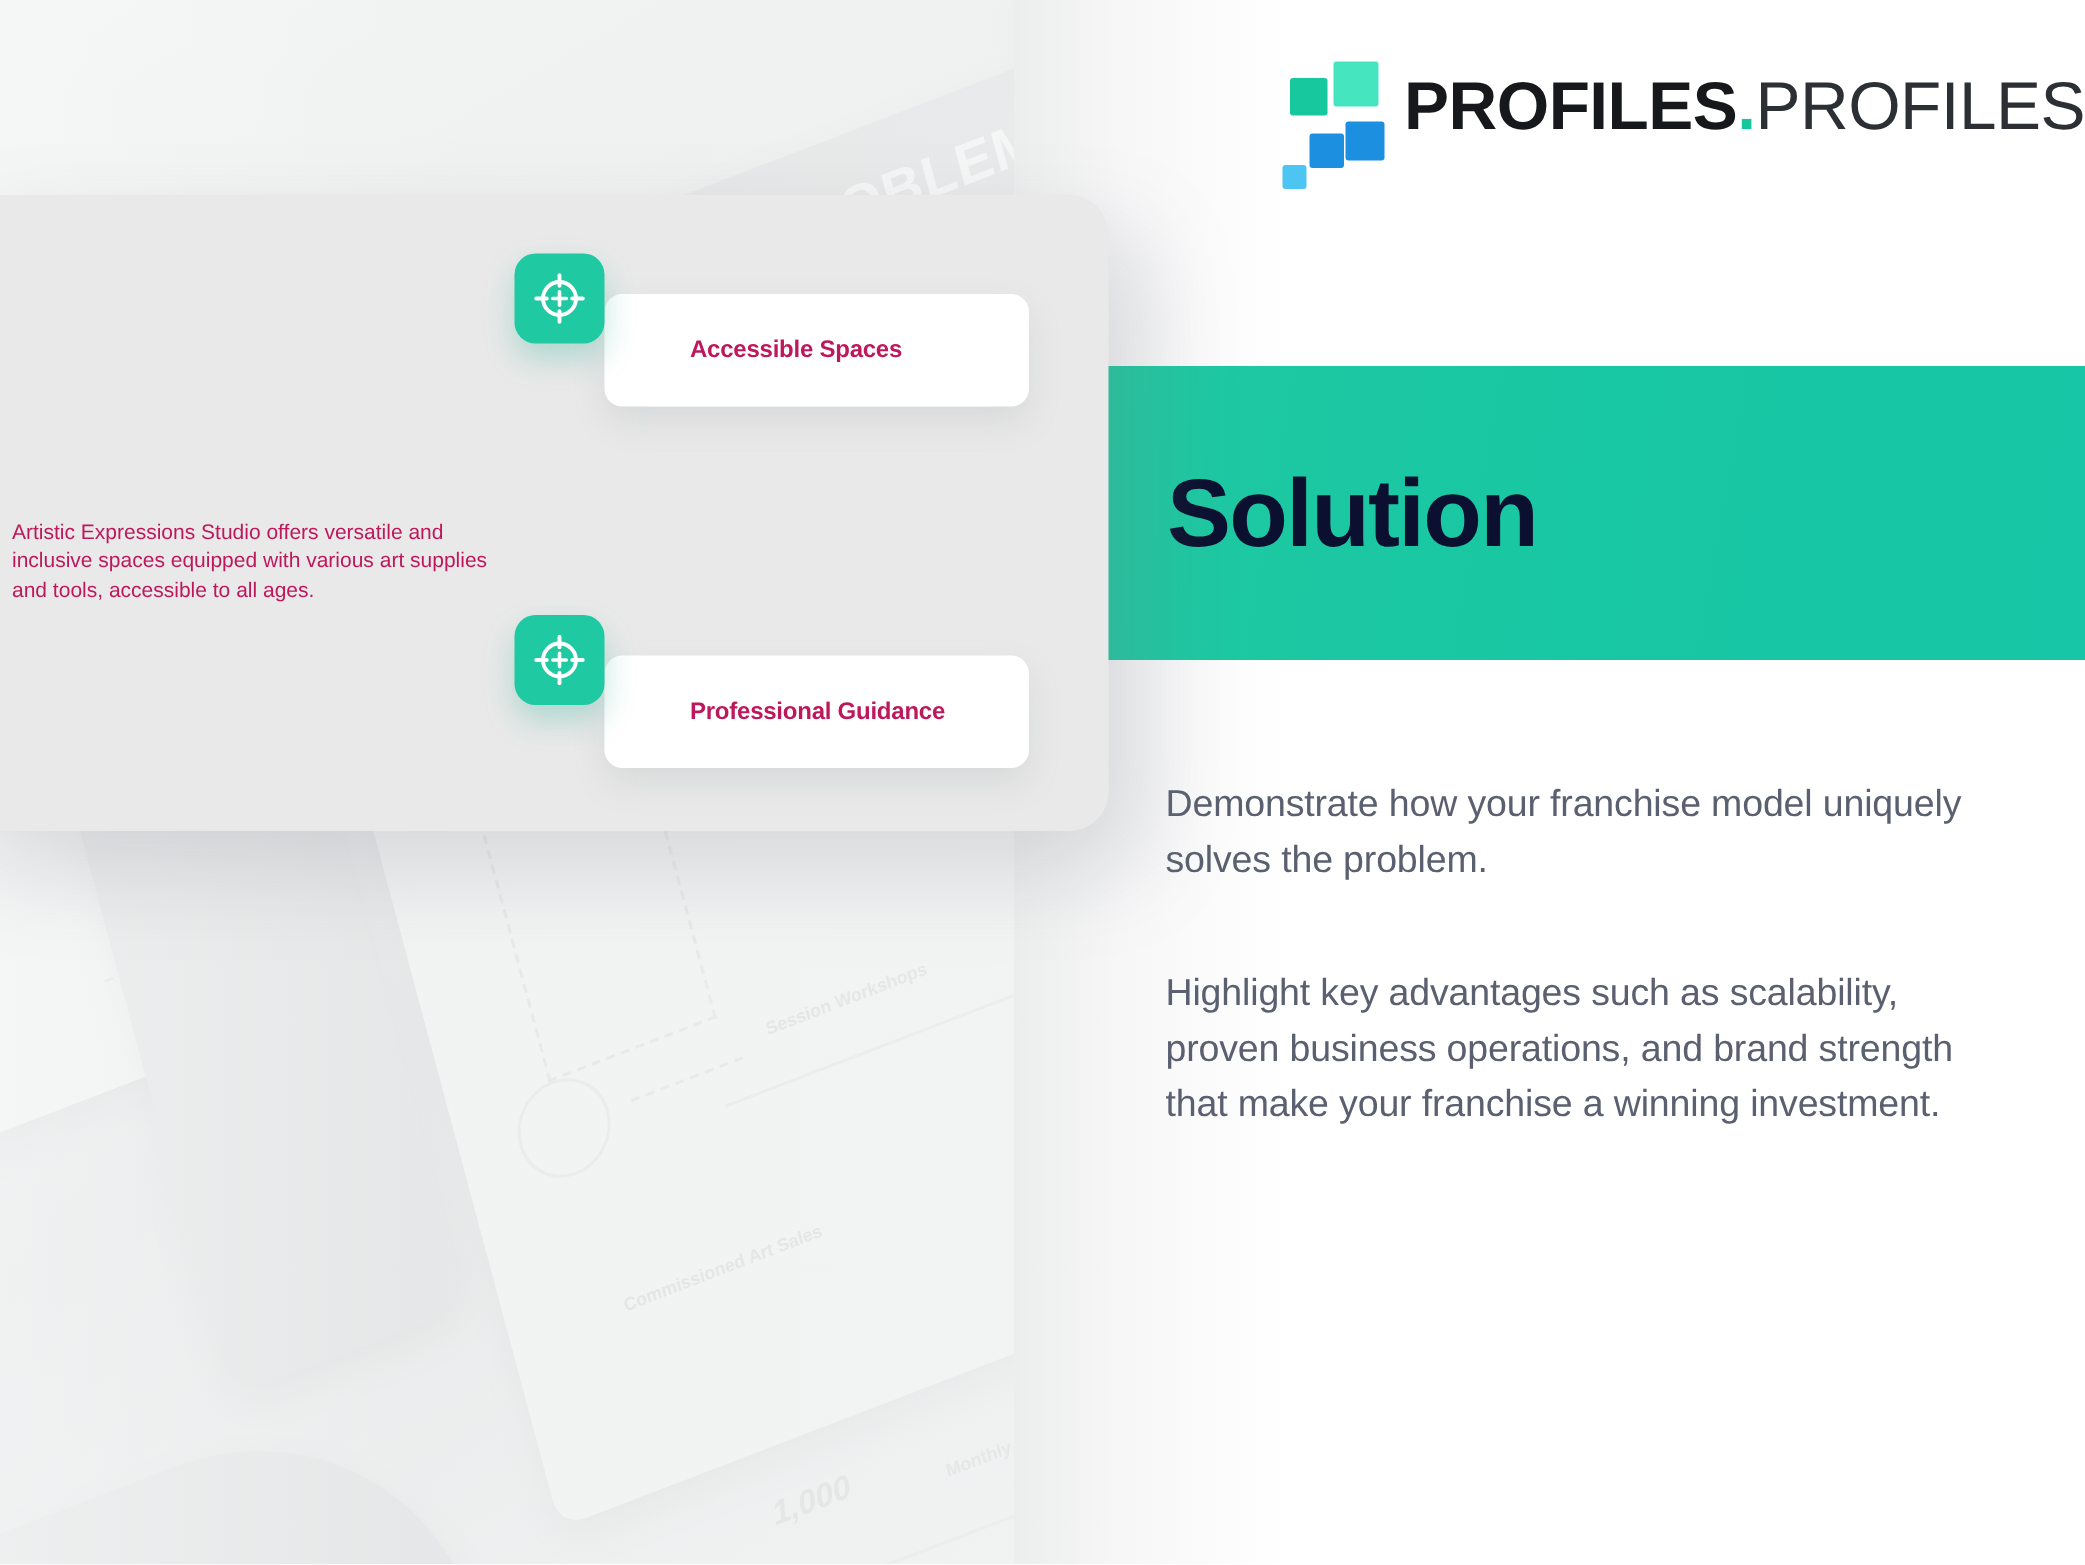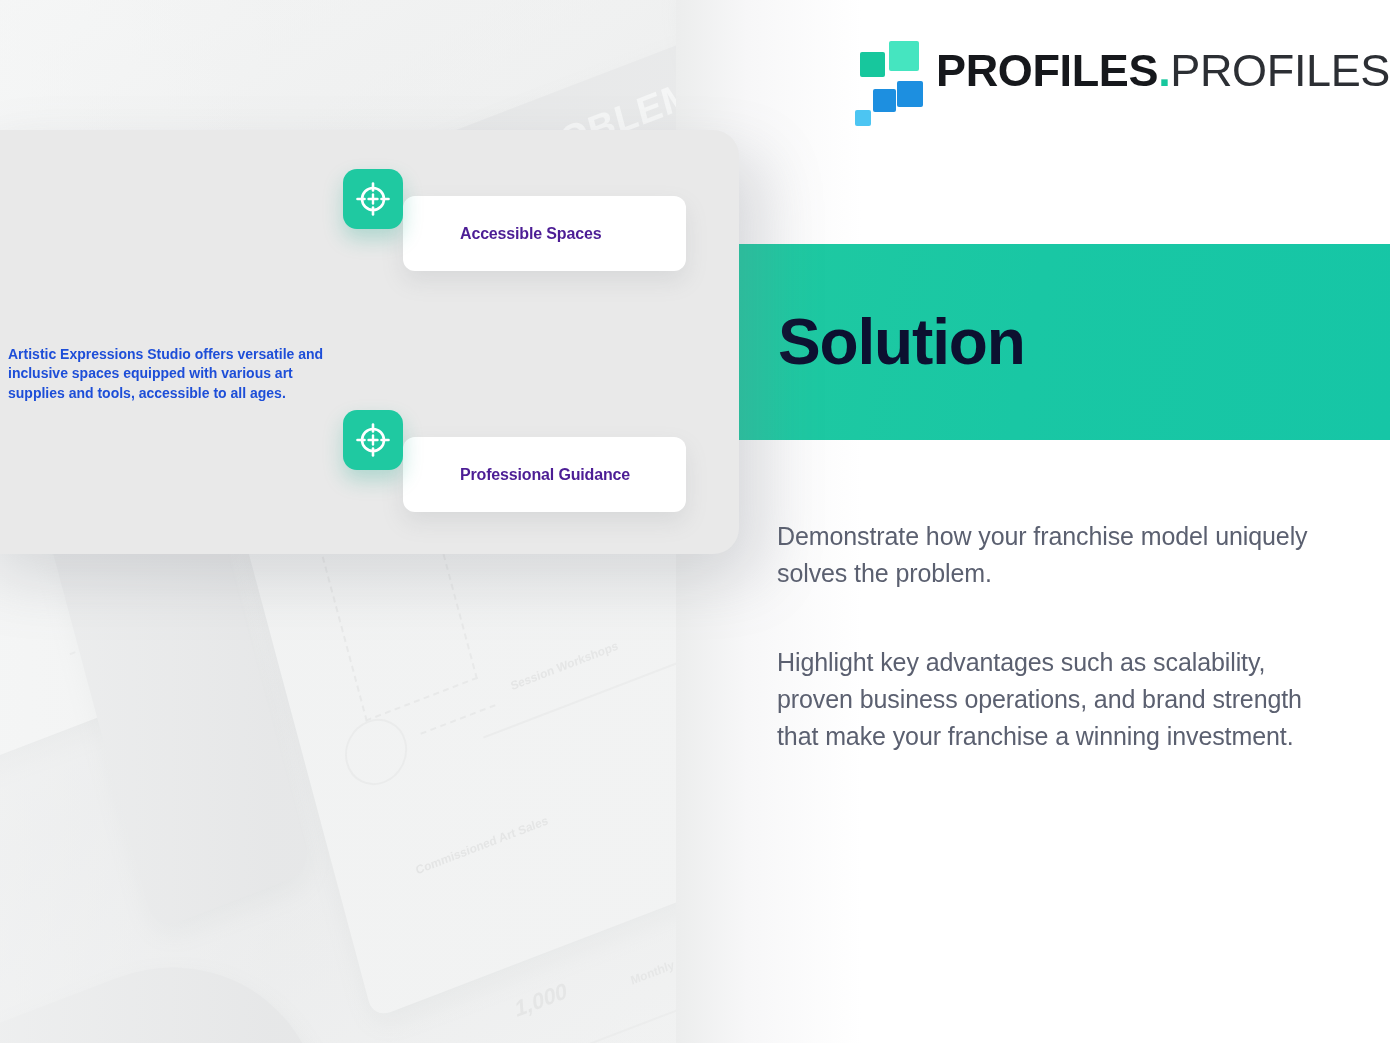--- a/index.html
+++ b/index.html
@@ -124,24 +124,24 @@
     left:48px; top:161px;
     color:#0e1333;
     font-size:34px;
     font-weight:800;
     letter-spacing:-.01em;
   }
   .card-sub {
     position:absolute;
     left:48px; top:215px;
     width:320px;
-    color:#1d4ed8;
+    color:#be185d;
     font-size:14px;
     line-height:1.38;
-    font-weight:700;
+    font-weight:400;
   }
 
   
   .feature {
     position:absolute;
     left:443px;
     width:283px;
     height:75px;
   }
   .feature .plate {
@@ -150,21 +150,21 @@
     width:283px; height:75px;
     background:#ffffff;
     border-radius:12px;
     box-shadow:0 10px 22px rgba(130,135,140,.16);
   }
   .feature .plate-label {
     position:absolute;
     left:57px;
     top:50%;
     transform:translateY(-50%);
-    color:#4c1d95;
+    color:#be185d;
     font-size:16px;
     font-weight:800;
     letter-spacing:-.01em;
     white-space:nowrap;
   }
   .feature .badge {
     position:absolute;
     left:-60px; top:-27px;
     width:60px; height:60px;
     background:#1fc9a1;

